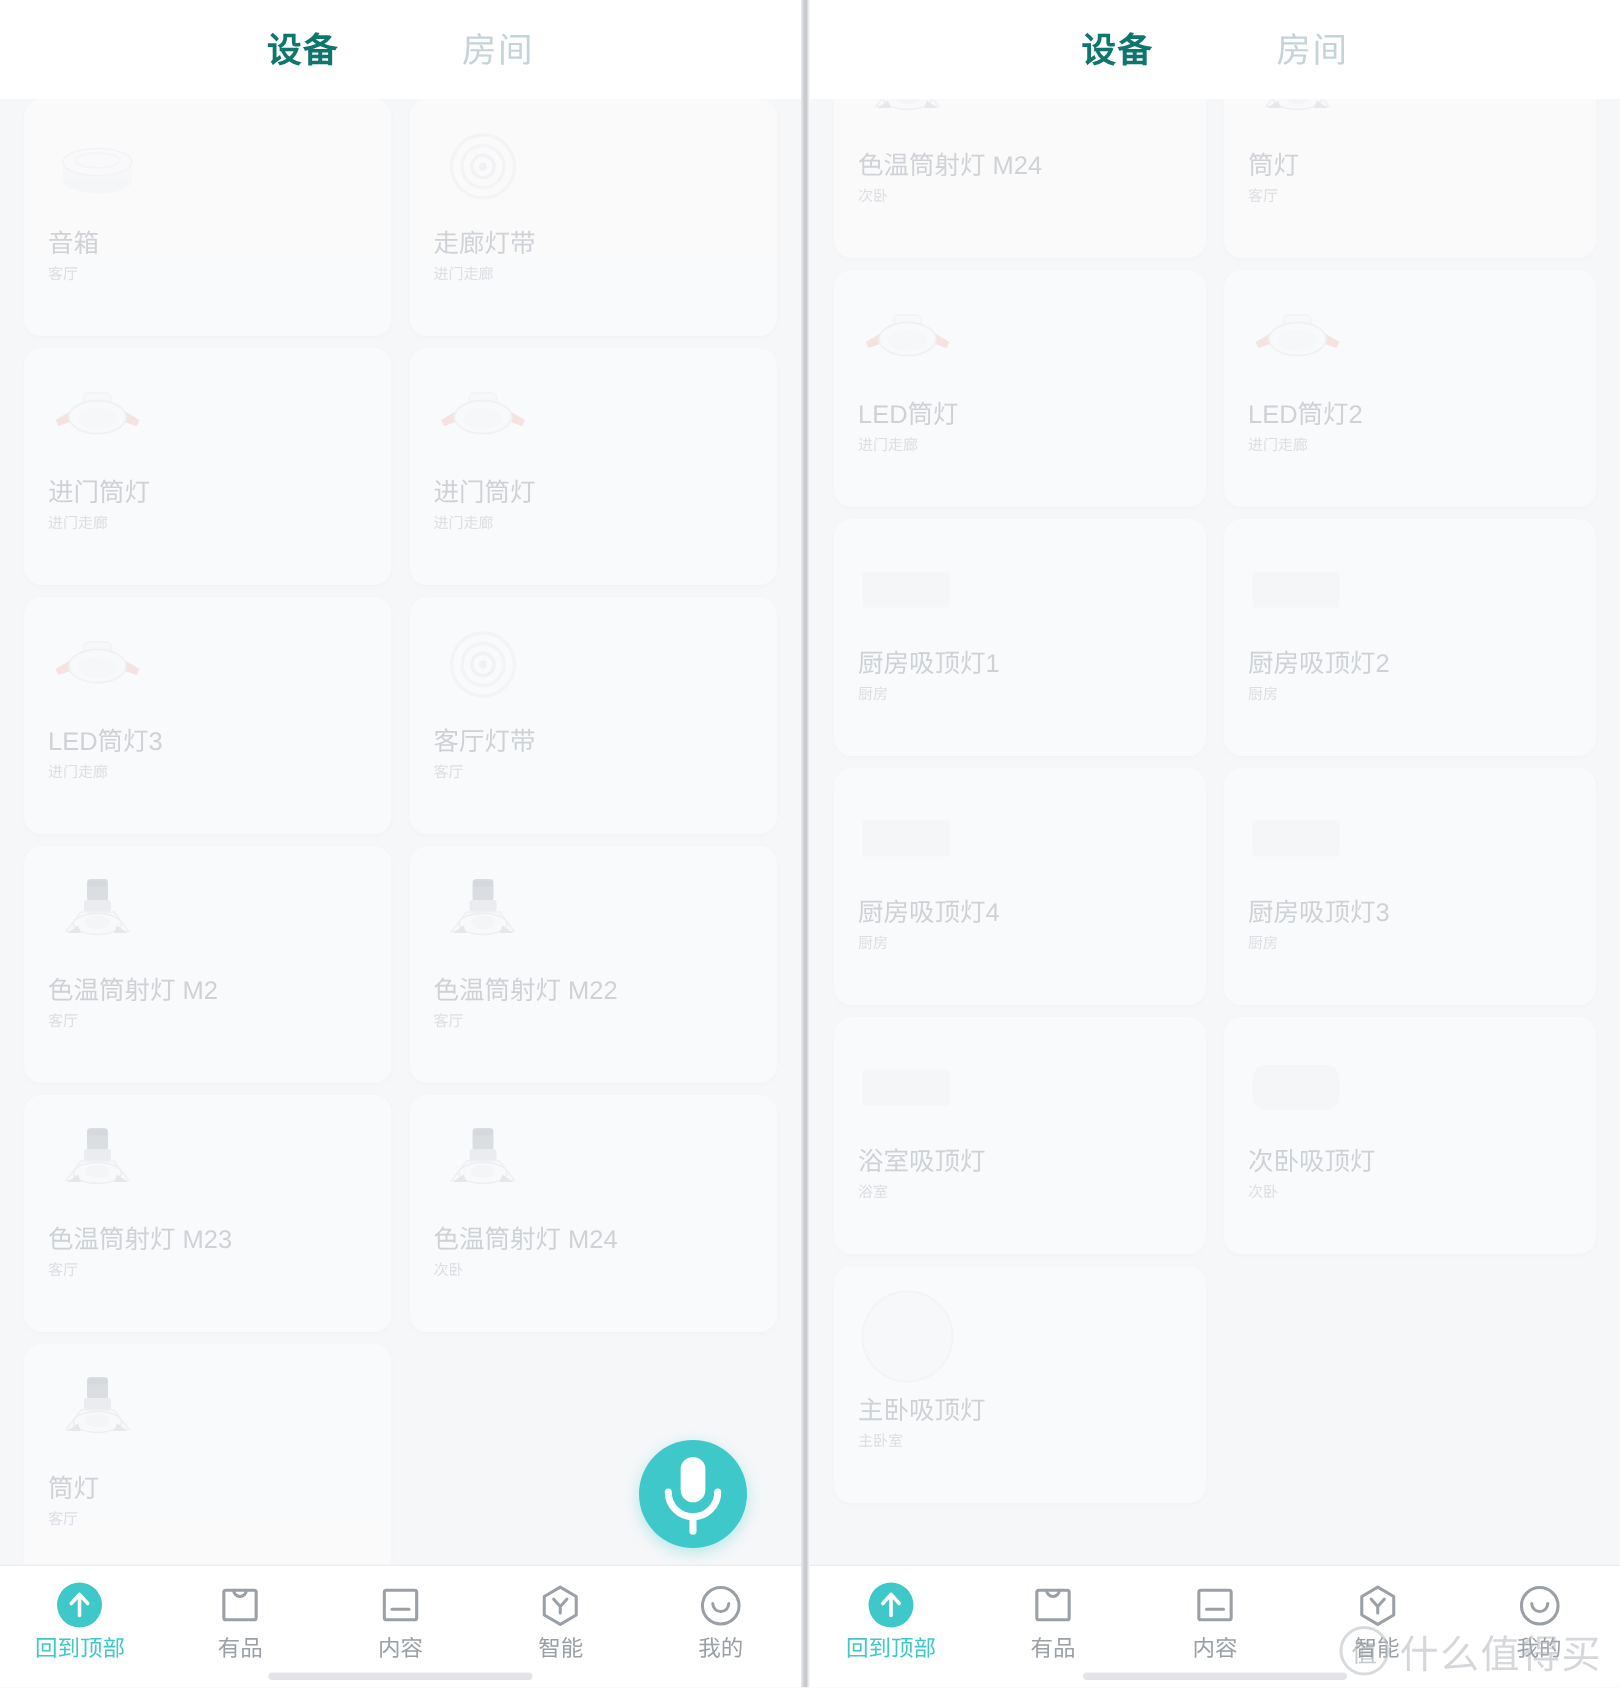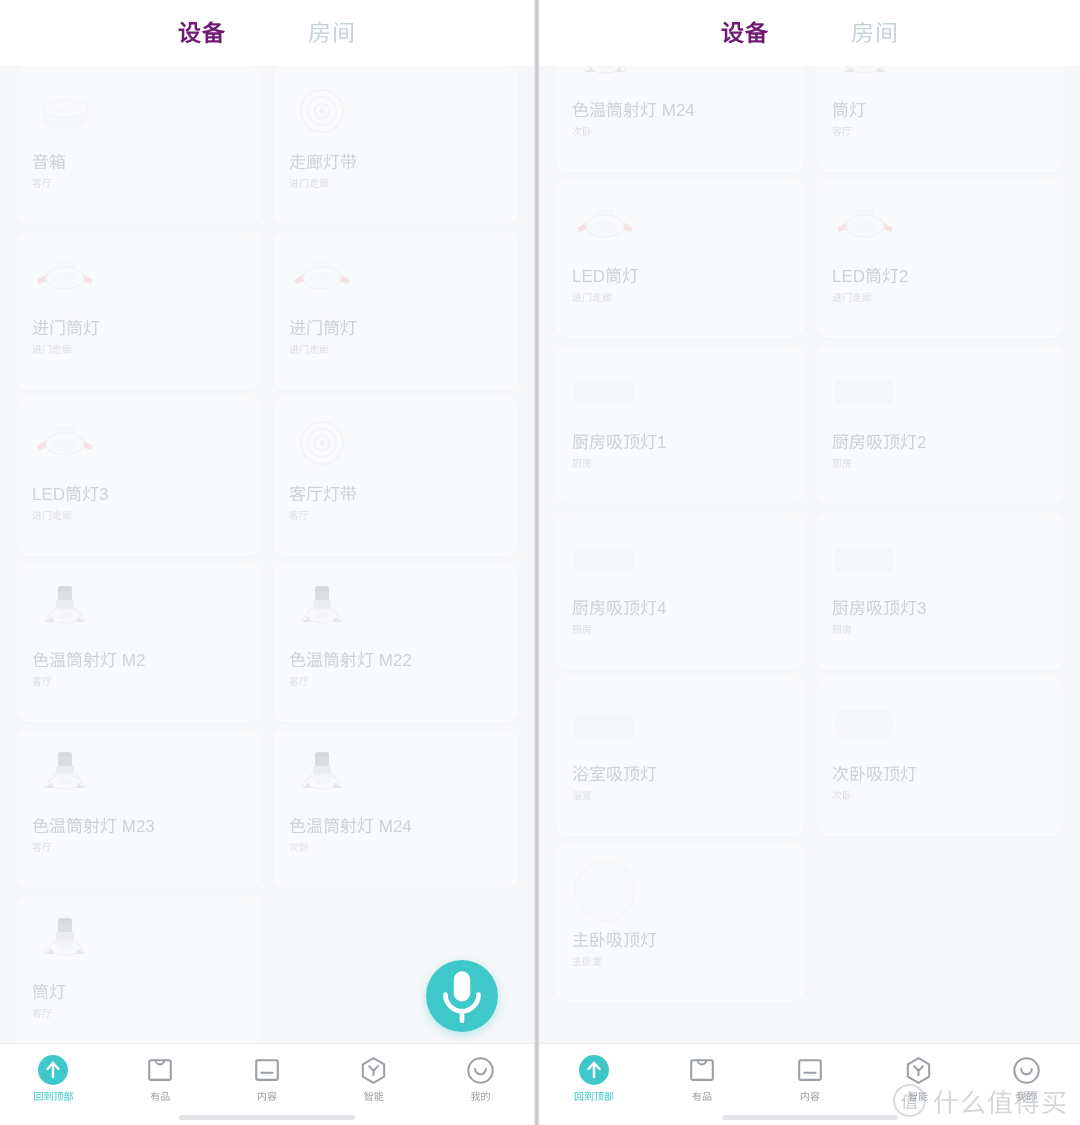--- a/index.html
+++ b/index.html
@@ -41,21 +41,21 @@
     position: relative;
     z-index: 5;
   }
   .tab {
     font-size: 23px;
     letter-spacing: 1px;
     cursor: pointer;
     line-height: 1;
     padding: 4px 2px;
   }
-  .tab.active { color: #701a75; font-weight: bold; }
+  .tab.active { color: #0f766e; font-weight: bold; }
   .tab.inactive { color: #c4d4d8; font-weight: normal; }
 
   
   .scroll {
     flex: 1 1 auto;
     position: relative;
     overflow: hidden;
     padding: 0 16px;
   }
   .grid {
@@ -127,21 +127,21 @@
     z-index: 6;
   }
   .navitem {
     flex: 1 1 0;
     display: flex; flex-direction: column;
     align-items: center;
     gap: 5px;
     cursor: pointer;
   }
   .navicon { width: 34px; height: 34px; display: flex; align-items:center; justify-content:center; }
-  .navlabel { font-size: 10px; color: #9aa0a6; line-height: 1; }
+  .navlabel { font-size: 15px; color: #9aa0a6; line-height: 1; }
   .navitem.selected .navlabel { color: #3fc8c9; }
 
   .home-indicator {
     position: absolute;
     bottom: 5px; left: 50%; transform: translateX(-50%);
     width: 176px; height: 5px; border-radius: 3px;
     background: #e3e4e7;
   }
 
   

